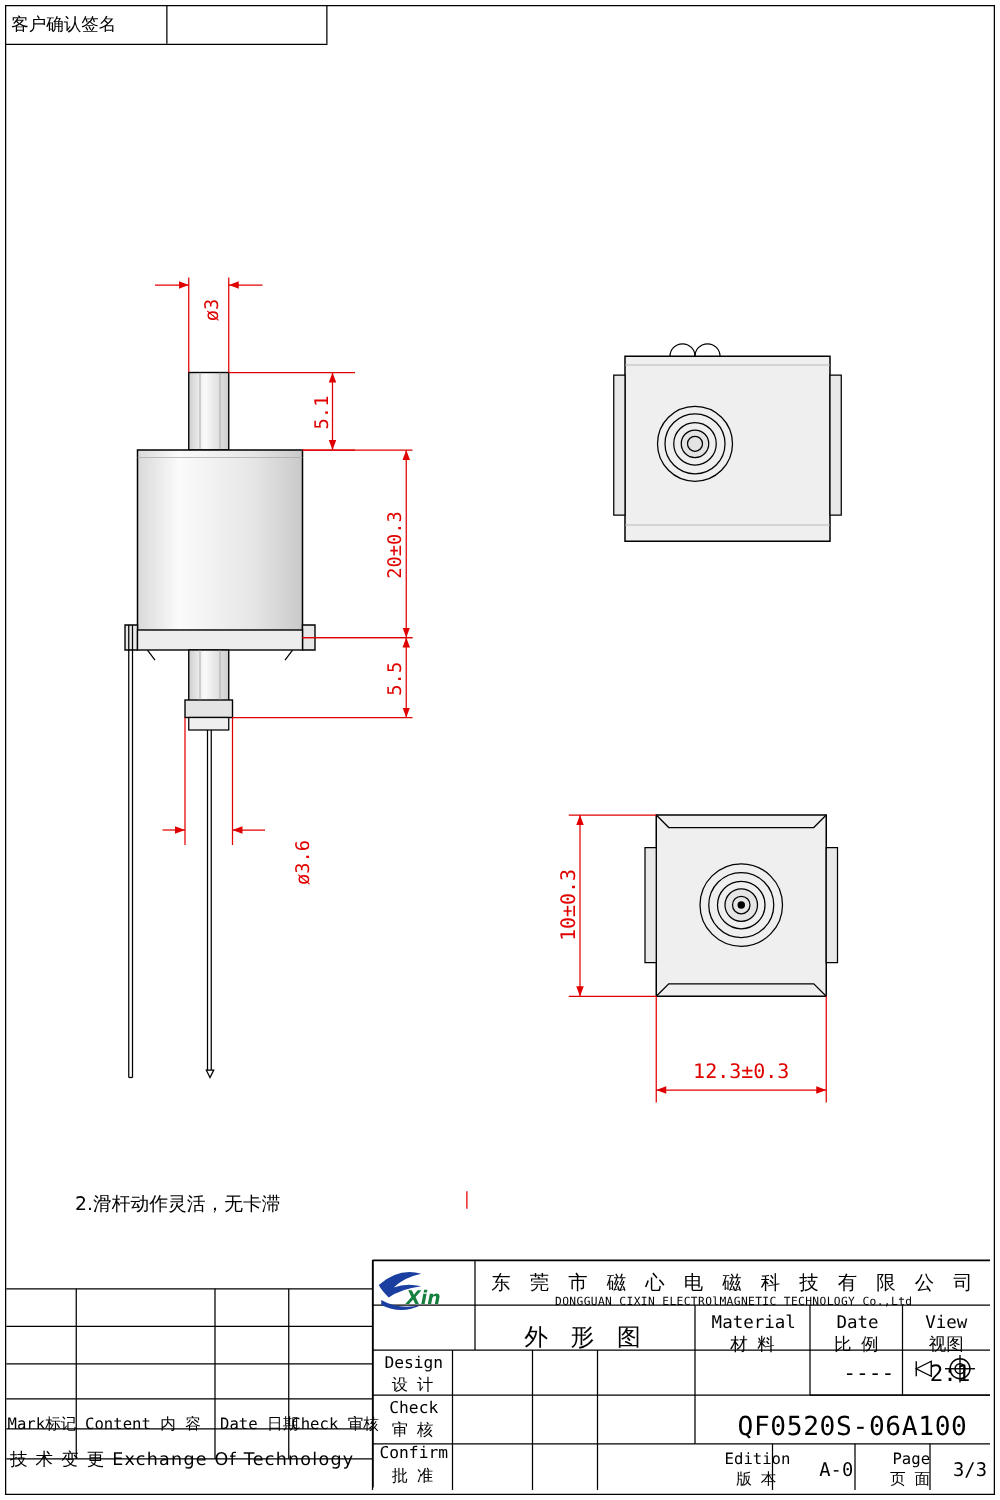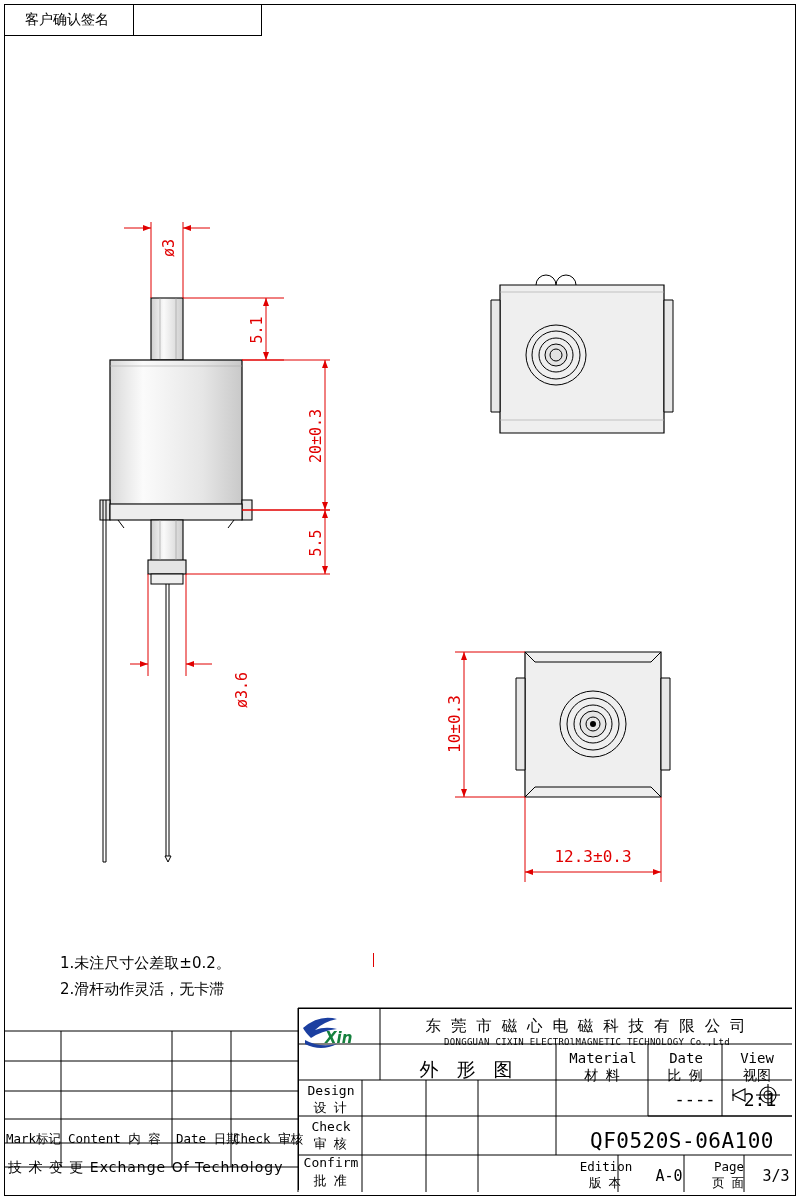--- a/index.html
+++ b/index.html
@@ -2,39 +2,39 @@
 <html><head>
 <meta charset="utf-8">
 <style>
   html,body{margin:0;padding:0;background:#fff;}
   body{width:800px;height:1200px;position:relative;font-family:"Liberation Serif",serif;color:#000;overflow:hidden;}
   .page{position:absolute;left:0;top:0;width:800px;height:1200px;}
   .frame{position:absolute;left:4px;top:4px;width:792px;height:1192px;border:1px solid #000;box-sizing:border-box;}
 
   
   .signbox{position:absolute;left:4px;top:4px;width:258px;height:32px;border-bottom:1px solid #000;box-sizing:border-box;}
-  .signbox .cell1{position:absolute;left:0;top:0;width:130px;height:31px;border-right:1px solid #000;box-sizing:border-box;display:flex;align-items:center;padding-left:21px;font-size:14px;font-family:"DejaVu Sans",sans-serif;}
+  .signbox .cell1{position:absolute;left:0;top:0;width:130px;height:31px;border-right:1px solid #000;box-sizing:border-box;display:flex;align-items:center;padding-left:5px;font-size:14px;font-family:"DejaVu Sans",sans-serif;}
   .signbox .cell2{position:absolute;left:130px;top:0;width:128px;height:31px;box-sizing:border-box;border-right:1px solid #000;}
 
   
   .draw{position:absolute;left:0;top:0;width:800px;height:1200px;pointer-events:none;}
 
   
   .notes{position:absolute;left:40px;top:950px;width:260px;font-family:"DejaVu Sans",sans-serif;font-size:15px;line-height:26px;}
   .notes .title{padding-left:68px;}
   .notes .n1{padding-left:20px;}
   .notes .n2{padding-left:20px;}
   .red-tick{position:absolute;left:373px;top:953px;width:1px;height:14px;background:#e00000;}
   .revlabels{position:absolute;left:0;top:1119px;width:293px;height:54px;}
   .revlabels .lbl{position:absolute;font-family:"DejaVu Sans Mono",monospace;font-size:12.5px;white-space:nowrap;}
 
   
   .title-block{position:absolute;left:298px;top:1008px;width:494px;height:182px;border-left:1px solid #000;border-top:1px solid #000;box-sizing:border-box;}
   .tb-text{position:absolute;text-align:center;white-space:nowrap;}
-  .company-cn{font-family:Liberation Serif, serif;font-size:15.5px;letter-spacing:3px;}
+  .company-cn{font-family:Liberation Mono, monospace;font-size:15.5px;letter-spacing:3px;}
   .company-en{font-family:"DejaVu Sans Mono",monospace;font-size:9px;letter-spacing:0.3px;}
   .mono{font-family:"DejaVu Sans Mono",monospace;}
   .cnlbl{font-family:Liberation Serif, serif;}
   .partno{font-family:"DejaVu Sans Mono",monospace;font-size:21px;letter-spacing:0.5px;}
   .big-cn{font-family:"DejaVu Sans",sans-serif;font-size:19px;letter-spacing:6px;}
   .logo-text{font-family:"DejaVu Sans",sans-serif;font-style:italic;font-weight:bold;font-size:15px;color:#15803d;}
 </style>
 </head>
 <body>
 
@@ -171,21 +171,20 @@
       <line x1="661" y1="797" x2="661" y2="882"></line>
       <line x1="525" y1="872" x2="661" y2="872" marker-start="url(#arrs)" marker-end="url(#arr)"></line>
     </g>
     <g fill="#e10000" font-family="DejaVu Sans Mono, monospace" font-size="16">
       <text transform="translate(460,724) rotate(-90)" text-anchor="middle">10±0.3</text>
       <text x="593" y="862" text-anchor="middle">12.3±0.3</text>
     </g>
   </svg>
 
   <div class="notes">
-    <div class="n1">1.未注尺寸公差取±0.2。</div>
     <div class="n2">2.滑杆动作灵活，无卡滞</div>
   </div>
   <div class="red-tick"></div>
 
   <svg class="draw" viewBox="0 0 800 1200">
     <g stroke="#000" stroke-width="1" fill="none">
       <line x1="5" y1="1031" x2="298" y2="1031"></line>
       <line x1="5" y1="1061" x2="298" y2="1061"></line>
       <line x1="5" y1="1091" x2="298" y2="1091"></line>
       <line x1="5" y1="1119" x2="298" y2="1119"></line>

